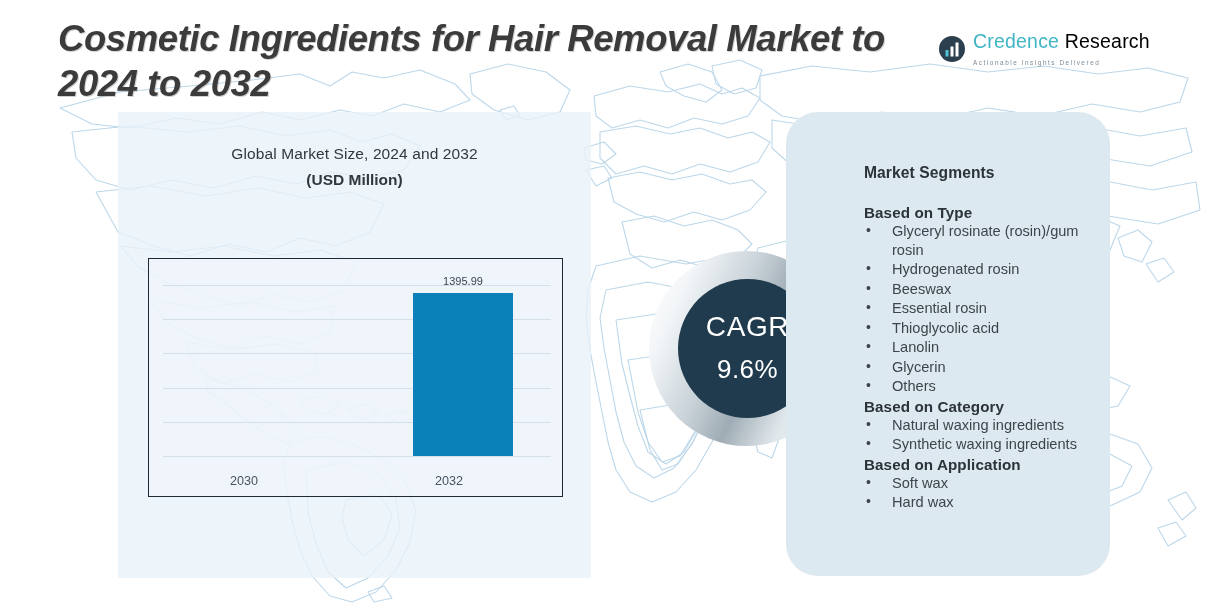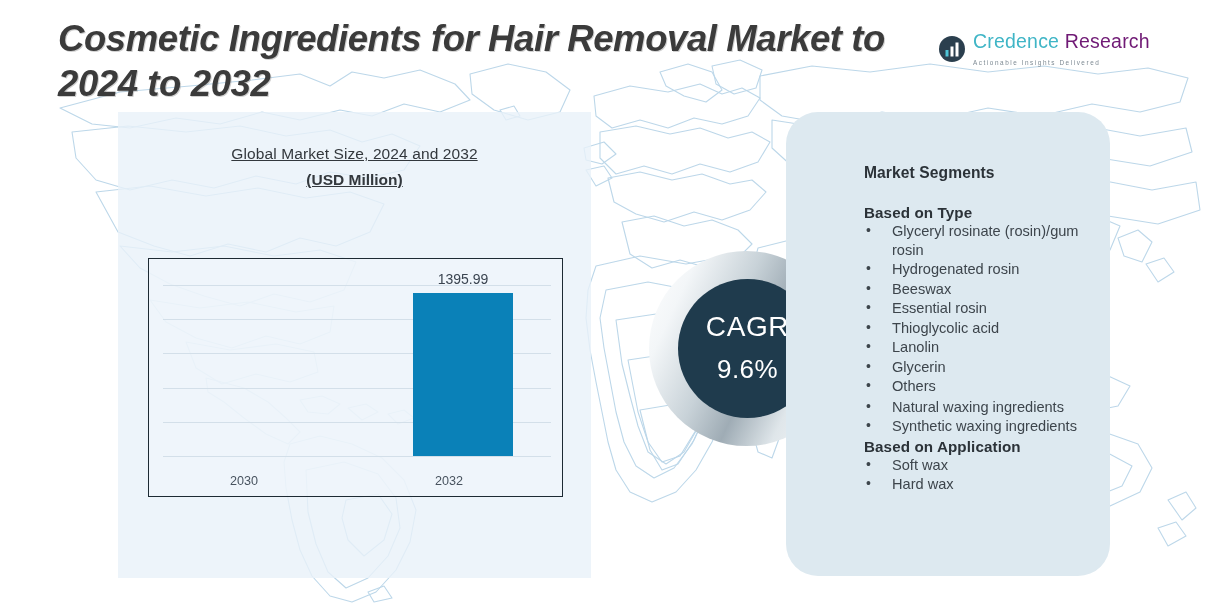--- a/index.html
+++ b/index.html
@@ -58,21 +58,21 @@
     width: 28px; height: 28px;
     flex: 0 0 28px;
   }
   #logo-text { line-height: 1; padding-top: 2px; }
   #logo-words {
     font-size: 19.5px;
     letter-spacing: 0.2px;
     white-space: nowrap;
   }
   #logo-words .lw-a { color: #3fb5c6; }
-  #logo-words .lw-b { color: #701a75; }
+  #logo-words .lw-b { color: #000000; }
   #logo-tag {
     font-size: 6.4px;
     letter-spacing: 1.55px;
     color: #7e8a93;
     margin-top: 3px;
     white-space: nowrap;
   }
 
   
   #left-panel {
@@ -82,21 +82,20 @@
     width: 473px;
     height: 466px;
     background: rgba(232,241,249,0.80);
   }
   #chart-heading {
     position: absolute;
     left: 0; top: 33px;
     width: 473px;
     text-align: center;
     color: #33383d;
-    text-decoration: underline;
   }
   #chart-heading .ch-line1 {
     font-size: 15.5px;
     letter-spacing: 0.1px;
   }
   #chart-heading .ch-line2 {
     font-size: 15.5px;
     font-weight: bold;
     margin-top: 8px;
   }
@@ -136,21 +135,21 @@
     position: absolute;
     bottom: 0;
     left: 0;
     width: 100%;
   }
   .bar-value {
     position: absolute;
     left: -22px;
     width: 144px;
     text-align: center;
-    font-size: 14px;
+    font-size: 11px;
     color: #3a4450;
     white-space: nowrap;
   }
   .cat-label {
     position: absolute;
     bottom: 8px;
     width: 144px;
     text-align: center;
     font-size: 12.6px;
     color: #48535f;
@@ -408,20 +407,21 @@
           <ul class="seg-list">
             <li><span class="bullet">•</span><span>Glyceryl rosinate (rosin)/gum rosin</span></li>
             <li><span class="bullet">•</span><span>Hydrogenated rosin</span></li>
             <li><span class="bullet">•</span><span>Beeswax</span></li>
             <li><span class="bullet">•</span><span>Essential rosin</span></li>
             <li><span class="bullet">•</span><span>Thioglycolic acid</span></li>
             <li><span class="bullet">•</span><span>Lanolin</span></li>
             <li><span class="bullet">•</span><span>Glycerin</span></li>
             <li><span class="bullet">•</span><span>Others</span></li>
           </ul>
+          <div class="group-head">Based on Category</div>
           <ul class="seg-list">
             <li><span class="bullet">•</span><span>Natural waxing ingredients</span></li>
             <li><span class="bullet">•</span><span>Synthetic waxing ingredients</span></li>
           </ul>
           <div class="group-head">Based on Application</div>
           <ul class="seg-list">
             <li><span class="bullet">•</span><span>Soft wax</span></li>
             <li><span class="bullet">•</span><span>Hard wax</span></li>
           </ul>
         </div>

